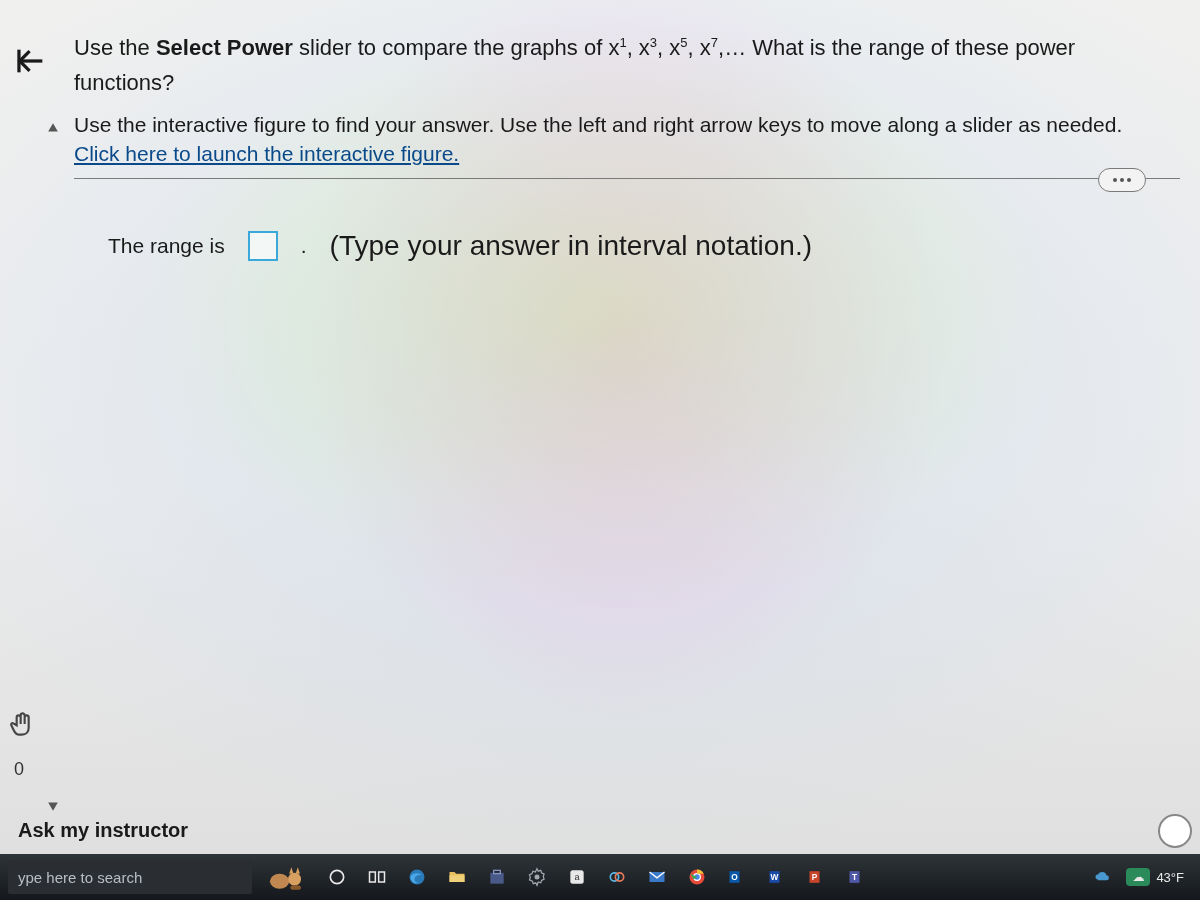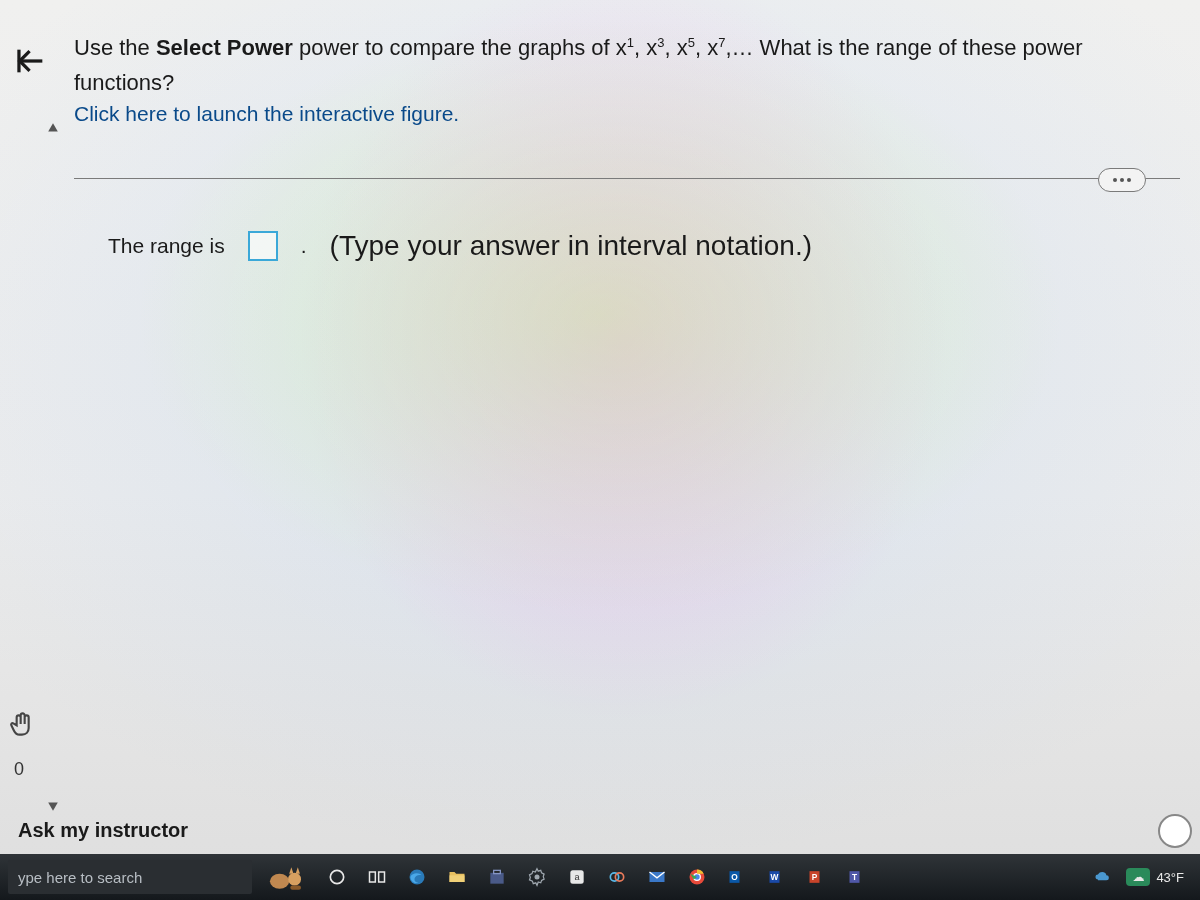--- a/index.html
+++ b/index.html
@@ -48,20 +48,21 @@
 .question-line b { font-weight: 600; text-align: right; }
 sup { font-size: 13px; vertical-align: super; }
 .instr-line {
   font-size: 21px;
   color: #1a1a1a;
   margin-top: 10px;
   line-height: 1.4;
 }
 .launch-link {
   color: #0a4a8a;
+  text-decoration: underline;
   cursor: pointer;
   font-size: 21px;
   display: inline-block;
   margin-top: 2px;
 }
 .hr-line {
   position: absolute;
   left: 74px;
   top: 178px;
   right: 20px;
@@ -217,22 +218,23 @@
   <div class="back-button">
     <svg viewBox="0 0 24 24" fill="none" stroke="currentColor" stroke-width="2.3">
       <line x1="4" y1="12" x2="20" y2="12"></line>
       <polyline points="11,5 4,12 11,19"></polyline>
       <line x1="3.5" y1="4" x2="3.5" y2="20"></line>
     </svg>
   </div>
 
   <div class="content">
     <p class="question-line">
-      <span>Use the </span><b>Select Power</b><span> power to compare the graphs of x</span><sup>1</sup>, x<sup>3</sup>, x<sup>5</sup>, x<sup>7</sup><span>,… What is the range of these power functions?</span>
+      <span>Use the </span><b>Select Power</b><span> slider to compare the graphs of x</span><sup>1</sup>, x<sup>3</sup>, x<sup>5</sup>, x<sup>7</sup><span>,… What is the range of these power functions?</span>
     </p>
+    <p class="instr-line">Use the interactive figure to find your answer. Use the left and right arrow keys to move along a slider as needed.</p>
     <span class="launch-link">Click here to launch the interactive figure.</span>
   </div>
 
   <div class="hr-line"></div>
 
   <div class="more-btn">
     <span></span>
       <span></span>
       <span></span>
   </div>

